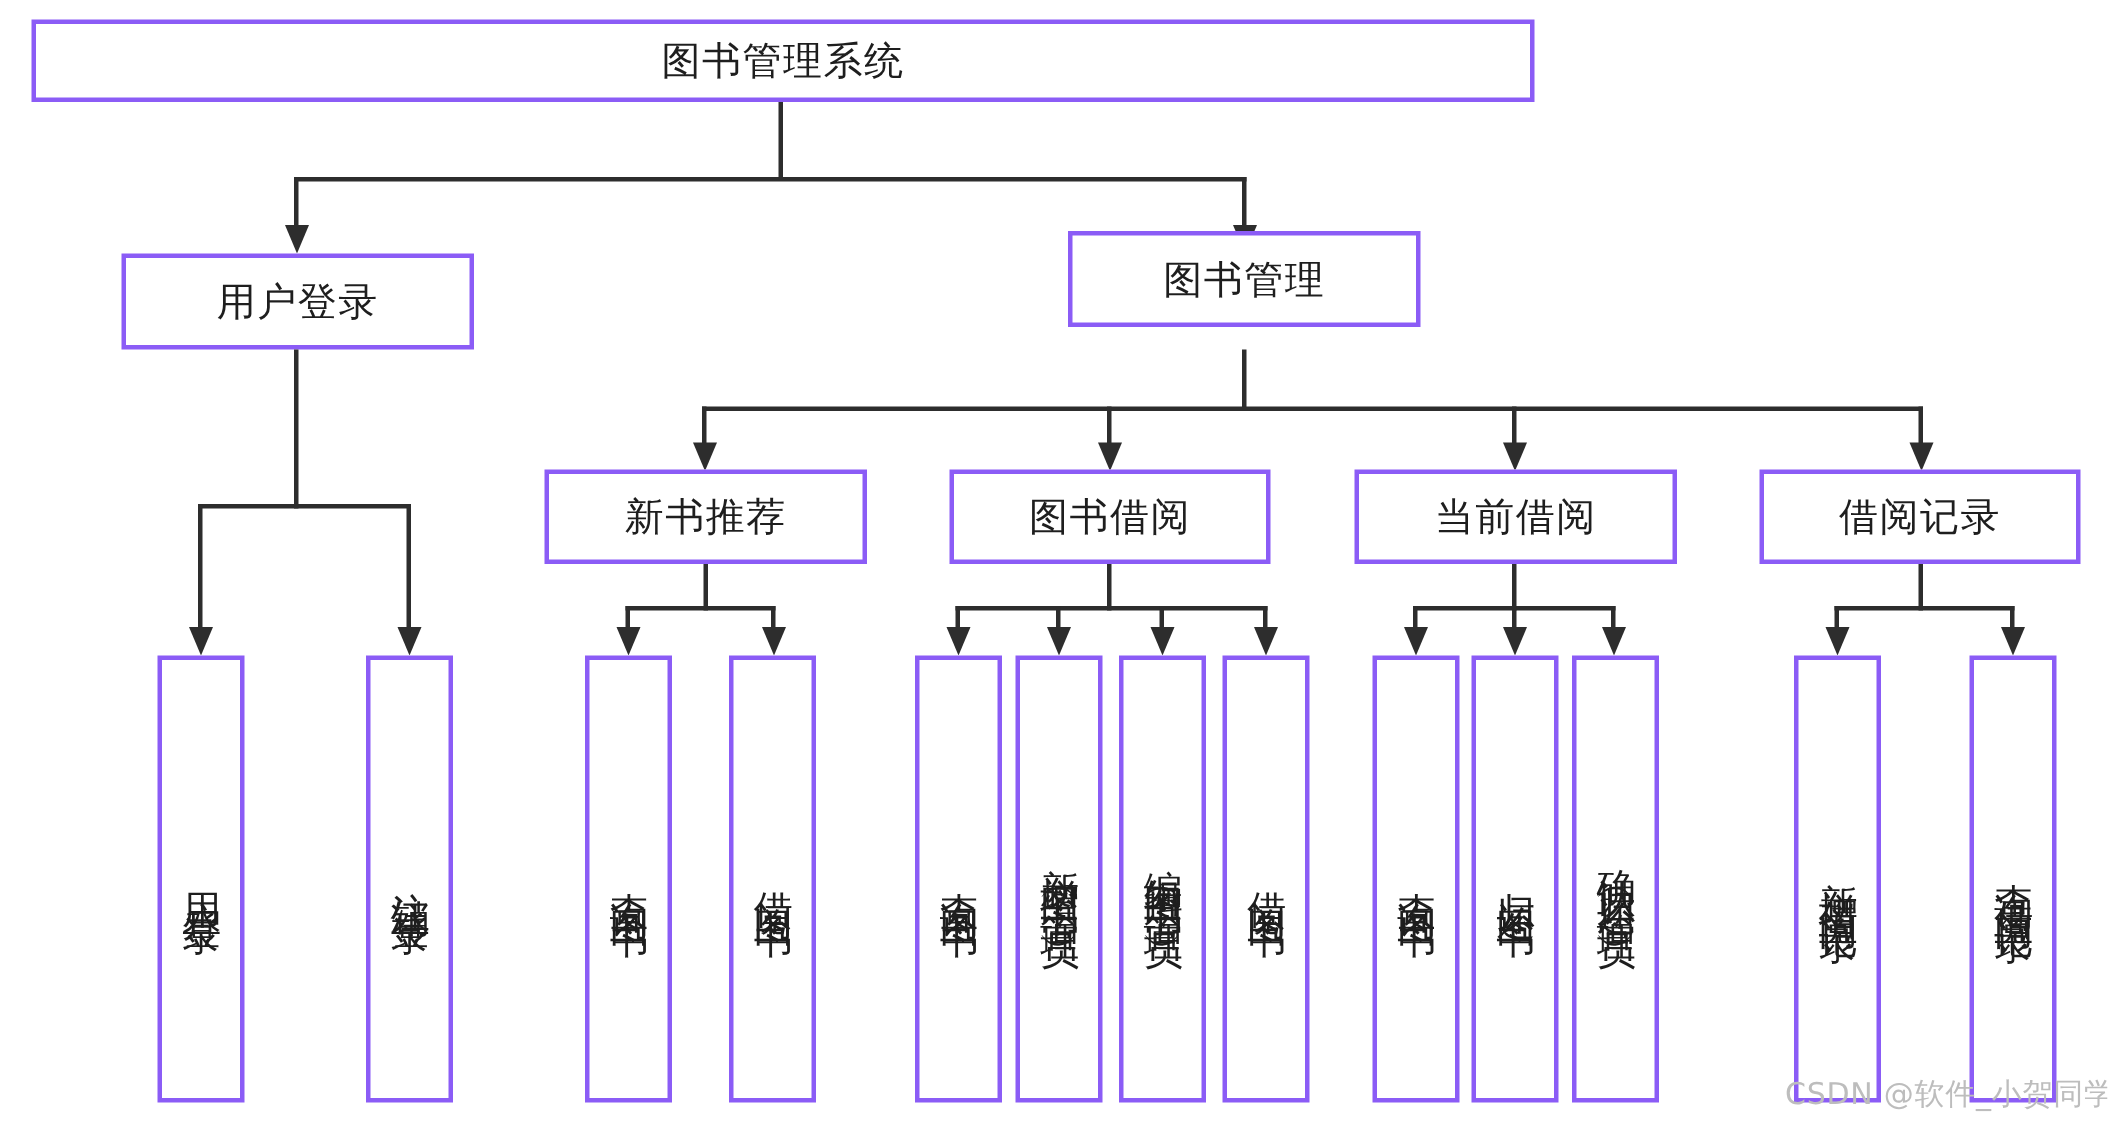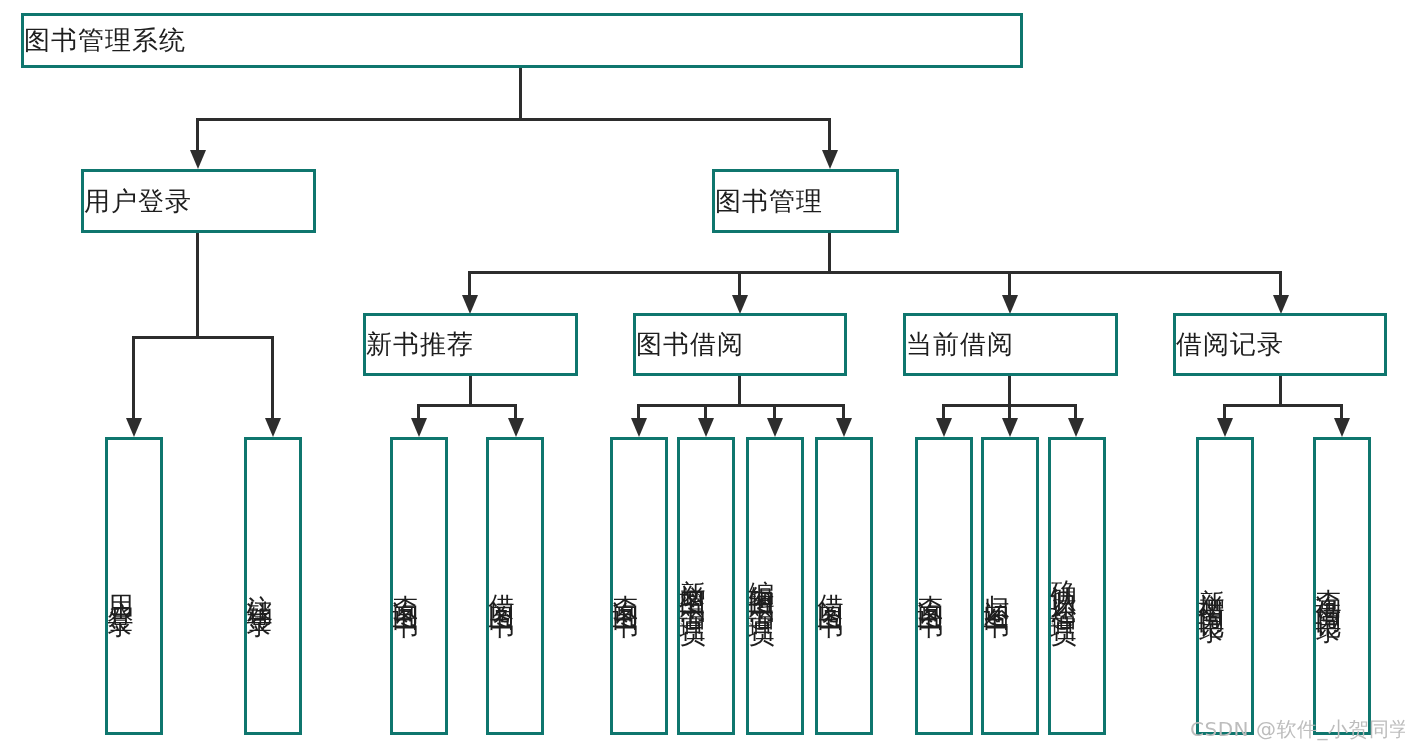--- a/index.html
+++ b/index.html
@@ -1,22 +1,22 @@
 <!DOCTYPE html>
 <html><head>
 <meta charset="utf-8">
 <style>
   html,body{margin:0;padding:0;background:#fff;}
   .canvas{
     position:relative;width:1405px;height:747px;background:#ffffff;overflow:hidden;
     font-family:"DejaVu Sans","Liberation Sans",sans-serif;
   }
   .bx{
-    position:absolute;box-sizing:border-box;border:3px solid #0f766e;background:#fff;
-    display:flex;align-items:center;justify-content:flex-start;
+    position:absolute;box-sizing:border-box;border:3px solid #8b5cf6;background:#fff;
+    display:flex;align-items:center;justify-content:center;
   }
   .bx.h span{
     font-size:26px;color:#1e1e1e;letter-spacing:1px;white-space:nowrap;
   }
   .bx.v span{
     writing-mode:vertical-rl;text-orientation:mixed;
     font-size:26px;letter-spacing:6px;color:#1e1e1e;line-height:1.0;white-space:nowrap;
   }
   .ln{position:absolute;background:#2d2d2d;}
   .ah{
@@ -41,21 +41,21 @@
   <div class="ln" style="left:519px;top:68px;width:3px;height:52px"></div>
   <div class="ln" style="left:196px;top:118px;width:635px;height:3px"></div>
   <div class="ln" style="left:196px;top:118px;width:3px;height:33px"></div>
   <div class="ah" style="left:190px;top:150px"></div>
   <div class="ln" style="left:828px;top:118px;width:3px;height:33px"></div>
   <div class="ah" style="left:822px;top:150px"></div>
 
   <div class="bx h" style="left:81px;top:169px;width:235px;height:64px">
     <span>用户登录</span>
   </div>
-  <div class="bx h" style="left:712px;top:169px;width:187px;height:64px">
+  <div class="bx h" style="left:712px;top:154px;width:235px;height:64px">
     <span>图书管理</span>
   </div>
 
   <div class="ln" style="left:196px;top:233px;width:3px;height:106px"></div>
   <div class="ln" style="left:132px;top:336px;width:142px;height:3px"></div>
   <div class="ln" style="left:132px;top:336px;width:3px;height:82px"></div>
   <div class="ah" style="left:126px;top:418px"></div>
   <div class="ln" style="left:271px;top:336px;width:3px;height:82px"></div>
   <div class="ah" style="left:265px;top:418px"></div>
 

